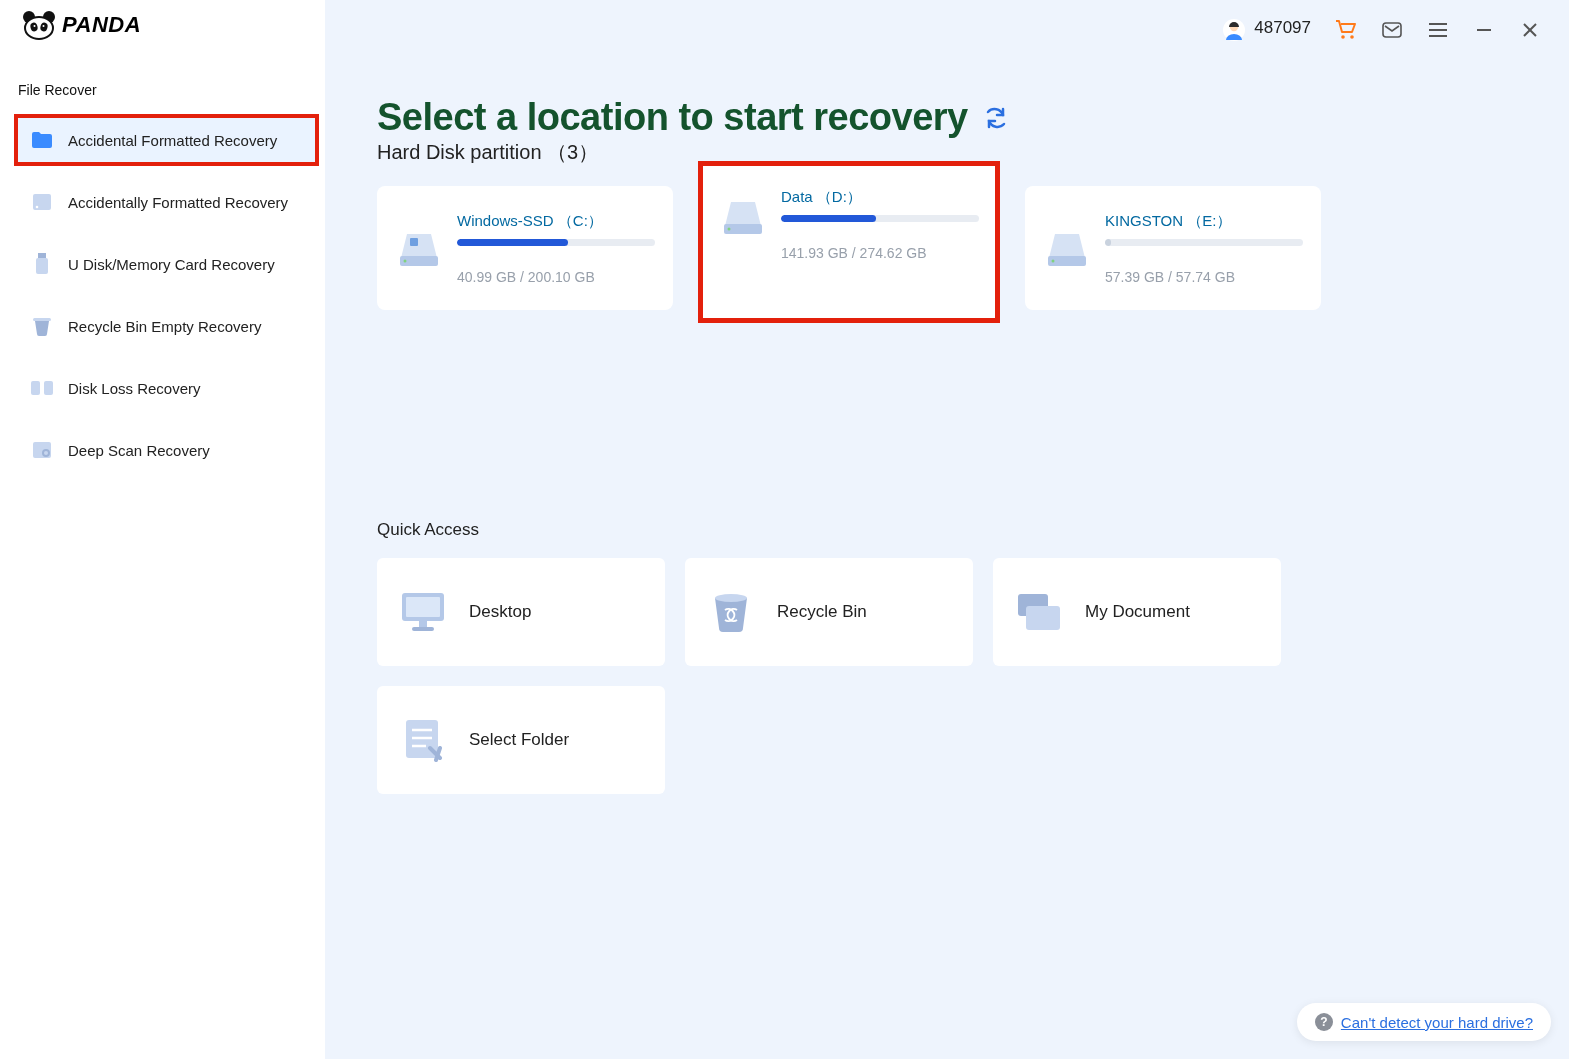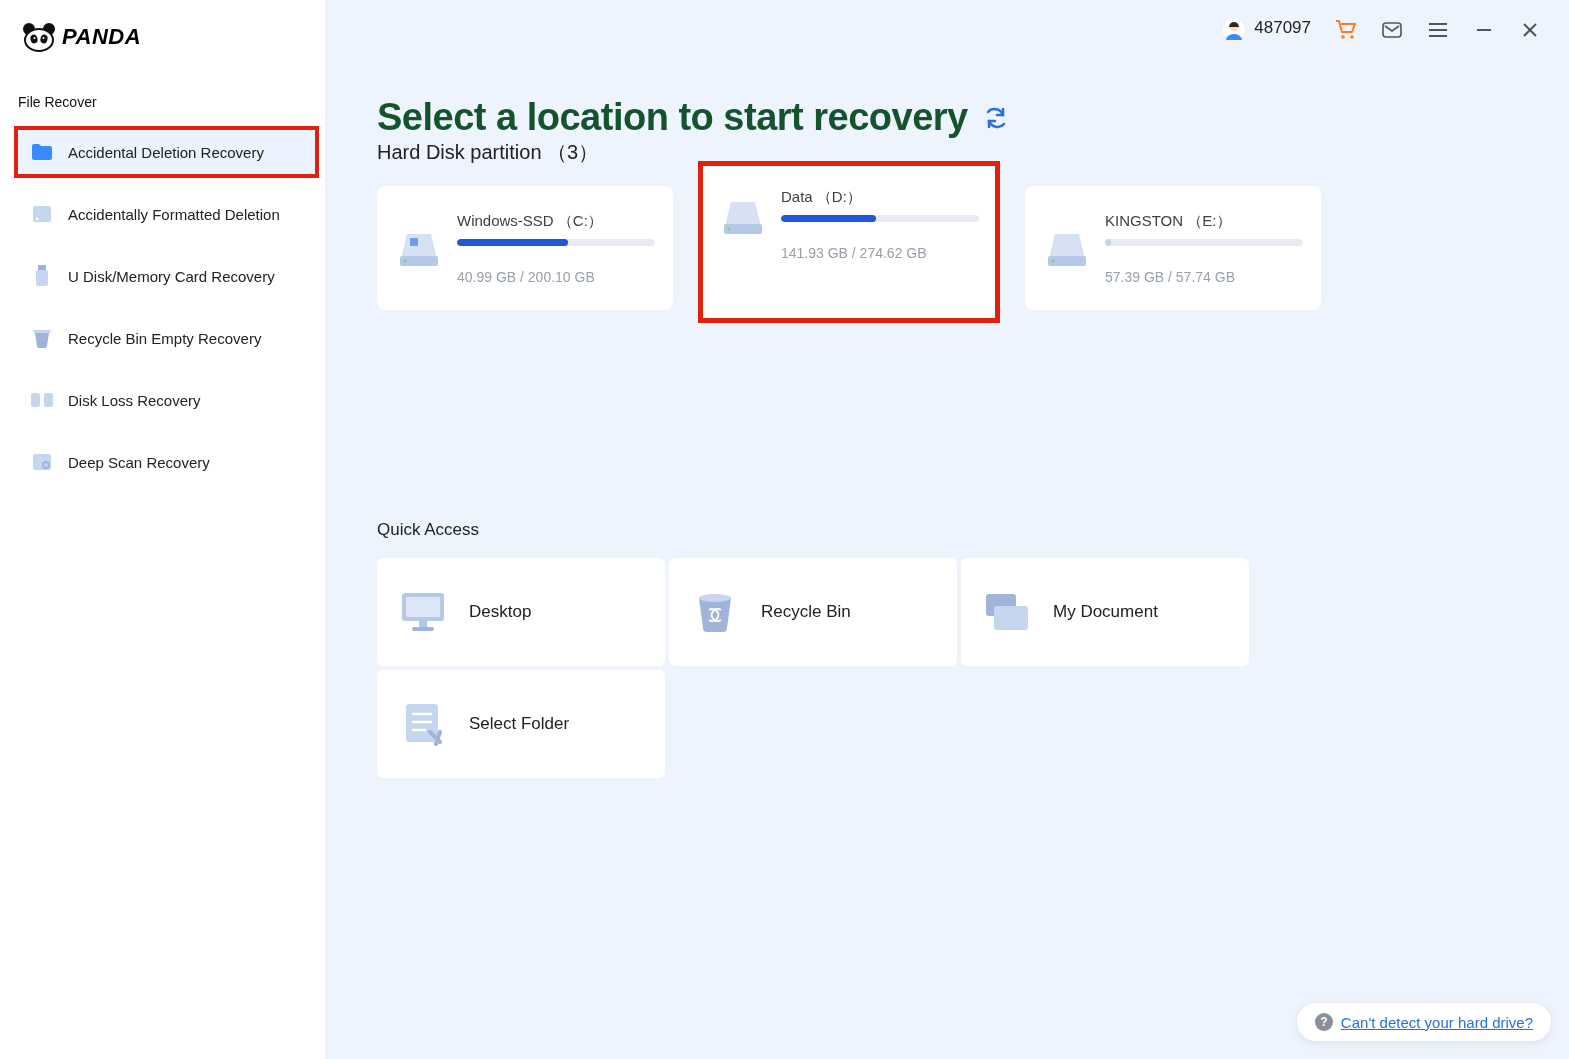--- a/index.html
+++ b/index.html
@@ -13,21 +13,21 @@
     }
     .app {
       display: flex;
       width: 100%;
       height: 100%;
     }
     
     .sidebar {
       width: 325px;
       background: #fff;
-      padding-top: 14px;
+      padding-top: 2px;
       flex-shrink: 0;
     }
     .logo {
       display: flex;
       align-items: center;
       gap: 6px;
       padding: 8px 22px 28px 22px;
     }
     .sidebar-section-title {
       font-size: 14px;
@@ -116,30 +116,30 @@
       margin-top: -22px;
       padding-top: 22px;
       align-items: flex-start;
     }
     .partition-card.highlight-card .drive-body { padding-top: 2px; }
     .drive-icon {
       width: 48px; height: 48px; flex-shrink:0;
     }
     .drive-body { flex:1; min-width:0; }
     .drive-name {
-      font-size: 15px; color:#404040; font-weight:500;
+      font-size: 15px; color:#0369a1; font-weight:500;
     }
     .drive-bar {
       width: 100%; height: 7px; background:#e8ecf2; border-radius:4px; margin-top:8px; overflow:hidden;
     }
     .drive-bar-fill { height:100%; background:#2258d8; border-radius:4px; }
     .drive-stats { font-size:14px; color:#98a0ab; margin-top:23px; }
     .qa-label { margin-top: 200px; font-size:17px; color:#222; }
     .qa-row {
-      display:flex; gap:4px; flex-wrap:wrap; margin-top:18px;
+      display:flex; gap:20px; flex-wrap:wrap; margin-top:18px;
     }
     .qa-card {
       width: 288px; height: 108px; background:#fff; border-radius:6px;
       display:flex; align-items:center; gap:22px; padding:0 22px; cursor:pointer;
     }
     .qa-icon { width:48px; height:48px; display:flex; align-items:center; justify-content:center; }
     .qa-name { font-size:17px; color:#222; }
     .help-chip {
       position:absolute; bottom:18px; right:18px;
       background:#fff; border-radius:22px; padding:10px 18px;
@@ -176,31 +176,31 @@
 
     <div class="sidebar-section-title">File Recover</div>
 
     <div class="sidebar-items">
       <div class="sidebar-item highlight-box">
         <span class="icon-slot">
           <svg width="22" height="18" viewBox="0 0 22 18">
               <path d="M1 3 a2 2 0 0 1 2-2 h5 l2 2 h9 a2 2 0 0 1 2 2 v10 a2 2 0 0 1-2 2 H3 a2 2 0 0 1-2-2 Z" fill="#3a8bff"></path>
             </svg>
         </span>
-        <span>Accidental Deletion Recovery</span>
+        <span>Accidental Formatted Recovery</span>
       </div>
 
       <div class="sidebar-item">
         <span class="icon-slot">
           <svg width="20" height="18" viewBox="0 0 20 18">
               <rect x="1" y="1" width="18" height="16" rx="2" fill="#c7d6ef"></rect>
               <circle cx="5" cy="14" r="1.3" fill="#fff"></circle>
             </svg>
         </span>
-        <span>Accidentally Formatted Deletion</span>
+        <span>Accidentally Formatted Recovery</span>
       </div>
 
       <div class="sidebar-item">
         <span class="icon-slot">
           <svg width="14" height="22" viewBox="0 0 14 22">
               <rect x="3" y="0" width="8" height="5" fill="#9fb4d8"></rect>
               <rect x="1" y="5" width="12" height="16" rx="2" fill="#c7d6ef"></rect>
             </svg>
         </span>
         <span>U Disk/Memory Card Recovery</span>

